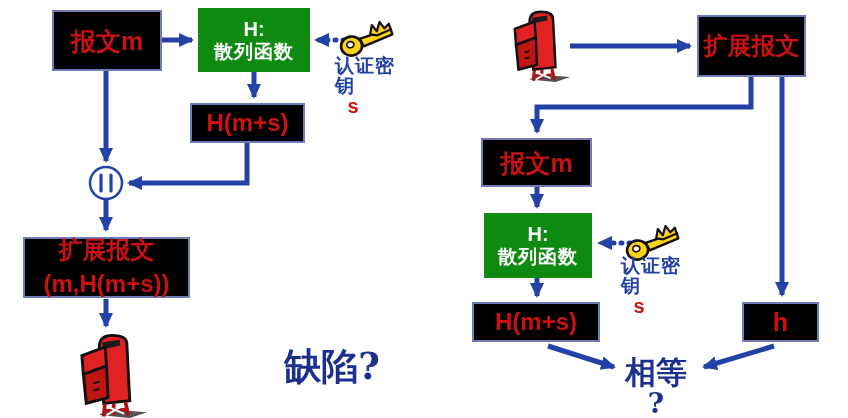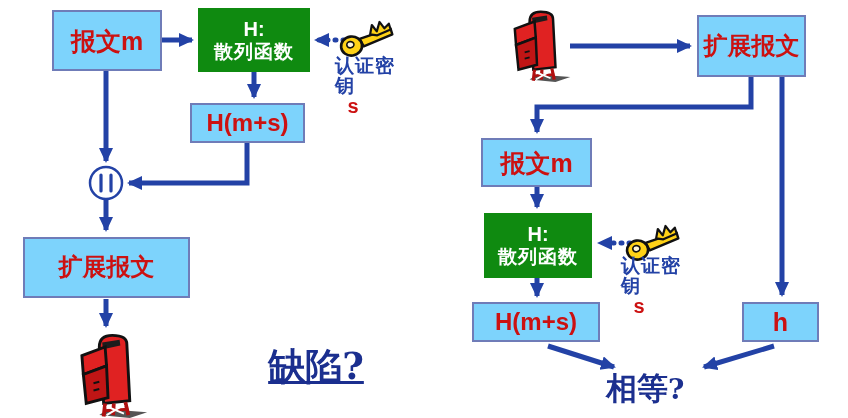--- a/index.html
+++ b/index.html
@@ -12,21 +12,21 @@
     --question-blue:#1b2f8f;
     --bg:#ffffff;
   }
   html,body{margin:0;padding:0;background:#fff;}
   #canvas{
     position:relative;width:848px;height:418px;background:var(--bg);
     overflow:hidden;font-family:"Liberation Sans","DejaVu Sans",sans-serif;
   }
   #connector-layer{position:absolute;left:0;top:0;width:848px;height:418px;}
   .box{
-    position:absolute;background:#7dd3fc;border:2px solid var(--box-border);
+    position:absolute;background:#000000;border:2px solid var(--box-border);
     display:flex;flex-direction:column;align-items:center;justify-content:center;
     font-weight:bold;color:var(--red-text);box-sizing:border-box;line-height:1.12;
     text-align:center;
   }
   .greenbox{
     position:absolute;background:var(--green-box);border:none;
     display:flex;flex-direction:column;align-items:center;justify-content:center;
     font-weight:bold;color:var(--green-text);box-sizing:border-box;line-height:1.15;
     text-align:center;
   }
@@ -104,35 +104,36 @@
     <span class="kl">认证密钥</span>
     <span class="ks">s</span>
   </div>
 
   <div class="box f24" style="left:190px;top:103px;width:115px;height:40px;">
     <span>H(m+s)</span>
   </div>
 
   <div class="box f24" style="left:23px;top:237px;width:167px;height:61px;">
     <span>扩展报文</span>
+    <span>(m,H(m+s))</span>
   </div>
 
   <svg class="icon-svg" style="left:64px;top:331px;" width="88" height="87" viewBox="0 0 60 60">
     <path d="M30 54 L57 56 L45 60 L24 58 Z" fill="#3c3c3c" opacity="0.88"></path>
     <path d="M24 11 Q24 3 33 3 Q43 3 43 9 L45 48 L27 50 Z" fill="#e02222" stroke="#111" stroke-width="2"></path>
     <path d="M26 8 L38 6 L38.5 10 L26.5 12.5 Z" fill="#1c1c1c"></path>
     <path d="M12 17 L28 11 L29 24 L13 30 Z" fill="#e02222" stroke="#111" stroke-width="2"></path>
     <path d="M13 30 L29 24 L30 46 L15 50 Z" fill="#c01515" stroke="#111" stroke-width="2"></path>
     <path d="M20 36 L24 35 M20 41 L24 40" stroke="#111" stroke-width="1.4"></path>
     <path d="M28 50 L27 59 M42 49 L44 58 M34 50 L33.5 58" stroke="#b01010" stroke-width="2.6" fill="none"></path>
     <path d="M27 55 L44 54" stroke="#b01010" stroke-width="2" fill="none"></path>
     <path d="M29 52 L41 57 M41 51 L29 58" stroke="#ffffff" stroke-width="1.4" fill="none"></path>
   </svg>
 
-  <div class="bigq" style="left:252px;top:347px;width:128px;font-size:37px;text-decoration:underline;">
+  <div class="bigq" style="left:268px;top:347px;width:128px;font-size:37px;">
     <span>缺陷?</span>
   </div>
 
   <svg class="icon-svg" style="left:500px;top:6px;" width="74" height="78" viewBox="0 0 60 60">
     <path d="M30 54 L57 56 L45 60 L24 58 Z" fill="#3c3c3c" opacity="0.88"></path>
     <path d="M24 11 Q24 3 33 3 Q43 3 43 9 L45 48 L27 50 Z" fill="#e02222" stroke="#111" stroke-width="2"></path>
     <path d="M26 8 L38 6 L38.5 10 L26.5 12.5 Z" fill="#1c1c1c"></path>
     <path d="M12 17 L28 11 L29 24 L13 30 Z" fill="#e02222" stroke="#111" stroke-width="2"></path>
     <path d="M13 30 L29 24 L30 46 L15 50 Z" fill="#c01515" stroke="#111" stroke-width="2"></path>
     <path d="M20 36 L24 35 M20 41 L24 40" stroke="#111" stroke-width="1.4"></path>
@@ -169,18 +170,18 @@
   </div>
 
   <div class="box f24" style="left:472px;top:302px;width:128px;height:40px;">
     <span>H(m+s)</span>
   </div>
 
   <div class="box f25" style="left:742px;top:302px;width:77px;height:40px;">
     <span>h</span>
   </div>
 
-  <div class="bigq" style="left:606px;top:372px;width:100px;font-size:31px;display:flex;flex-direction:row;align-items:flex-end;">
+  <div class="bigq" style="left:606px;top:356px;width:100px;font-size:31px;display:flex;flex-direction:column;align-items:center;">
     <span>相等</span>
     <span style="font-size:28px;">?</span>
   </div>
 
 </div>
 
 </body></html>

